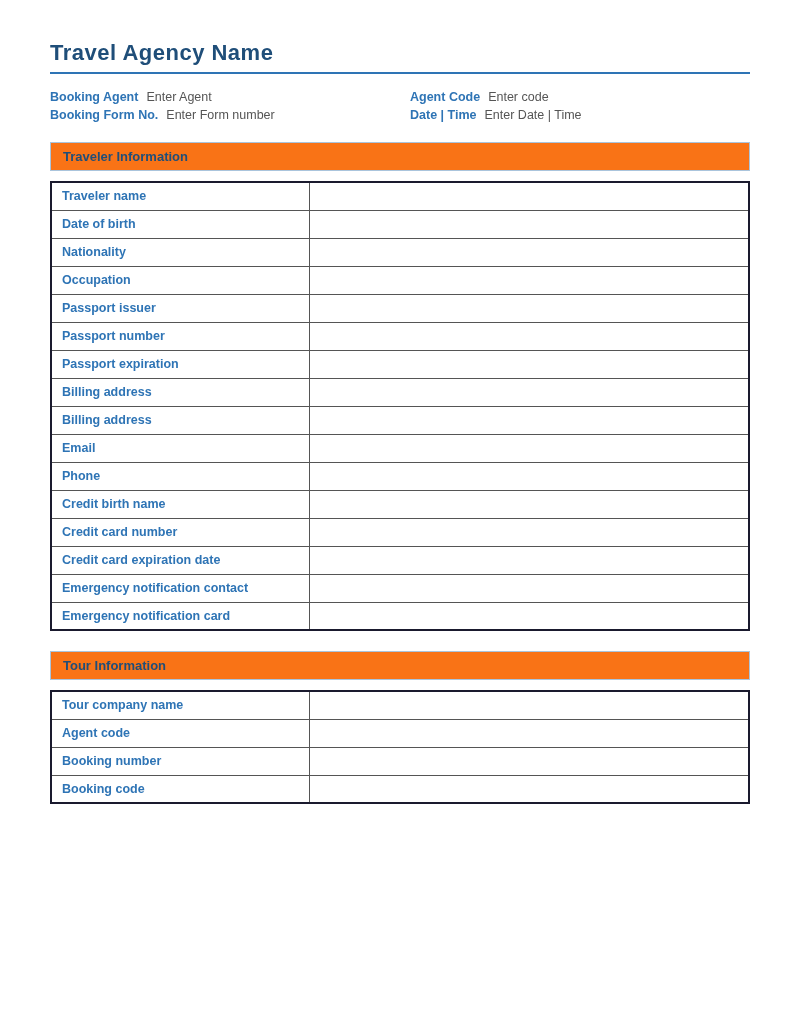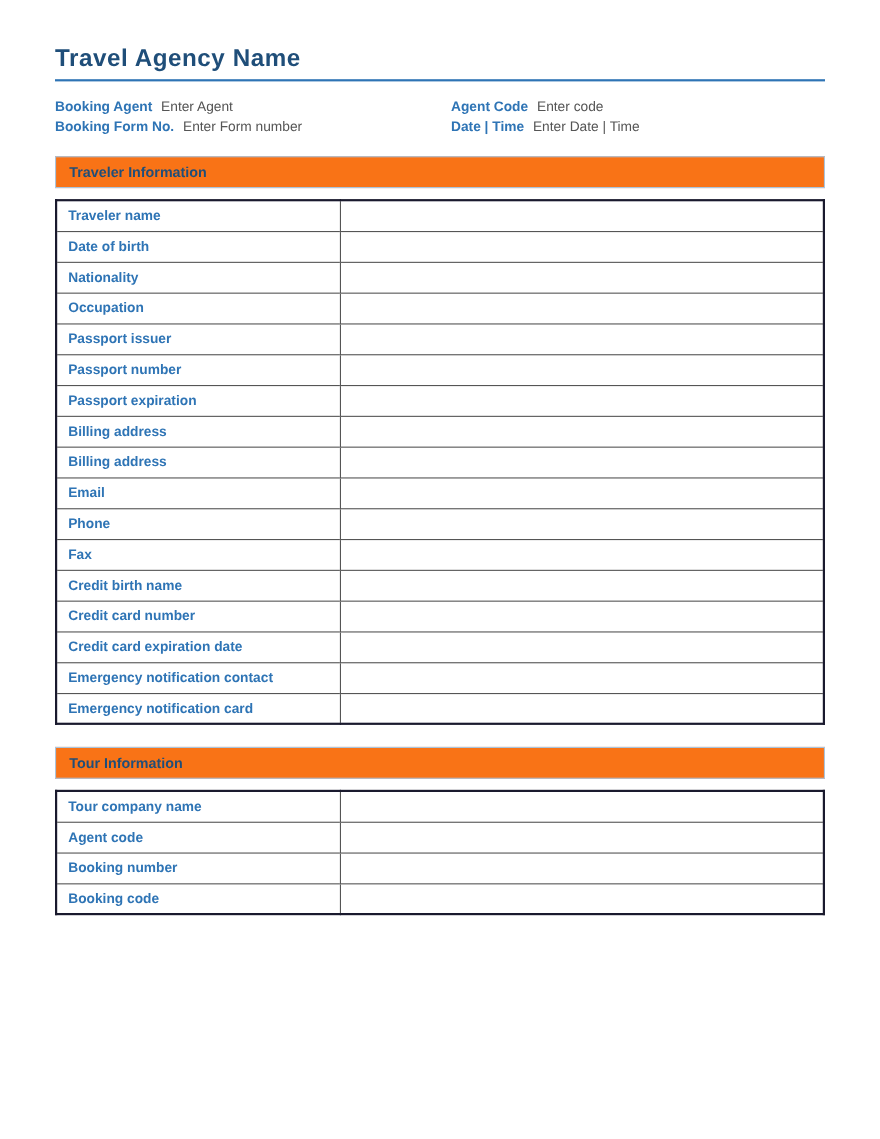--- a/index.html
+++ b/index.html
@@ -170,24 +170,20 @@
     </tr>
         <tr>
       <td>Email</td>
       <td></td>
     </tr>
         <tr>
       <td>Phone</td>
       <td></td>
     </tr>
         <tr>
-      <td>Fax</td>
-      <td></td>
-    </tr>
-        <tr>
       <td>Credit birth name</td>
       <td></td>
     </tr>
         <tr>
       <td>Credit card number</td>
       <td></td>
     </tr>
         <tr>
       <td>Credit card expiration date</td>
       <td></td>

